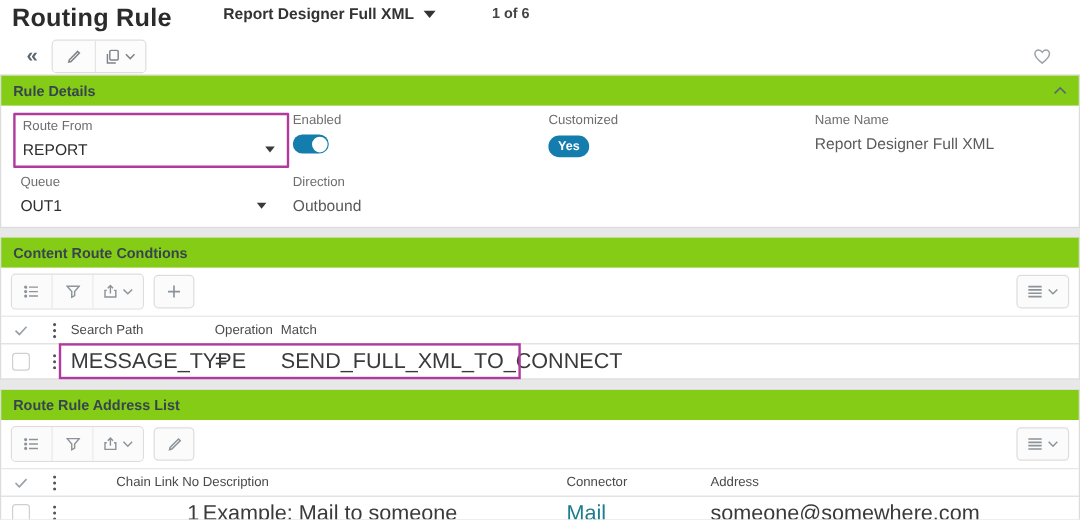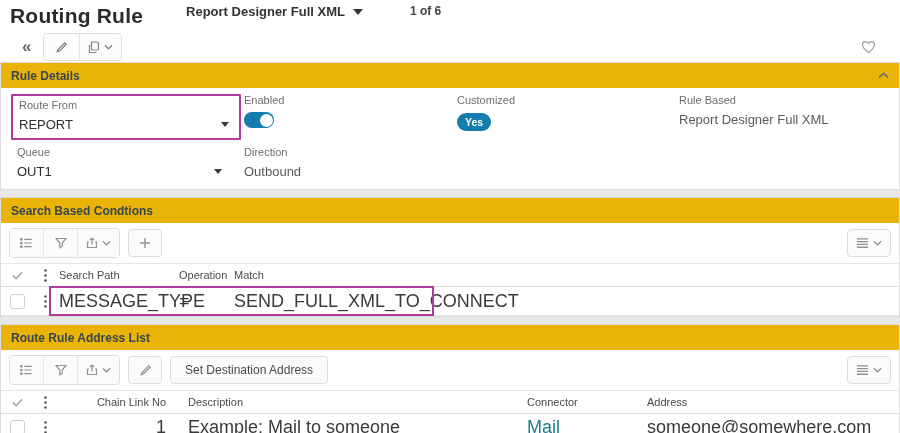--- a/index.html
+++ b/index.html
@@ -19,21 +19,21 @@
   .toolbar { display:flex; align-items:center; height:30px; padding:0 8px 0 6px; }
   .collapse-left { color:#5d6770; font-size:17px; font-weight:700; padding:0 6px; cursor:pointer; }
   .btn-group { display:flex; border:1px solid #ddd; border-radius:4px; background:#fcfcfc; overflow:hidden; margin-left:6px; }
   .tb-btn { display:flex; align-items:center; justify-content:center; gap:4px; min-width:36px; height:26px; padding:0 8px; background:#fcfcfc; border:none; border-right:1px solid #e4e4e4; cursor:pointer; color:#7c848a; }
   .tb-btn:last-child { border-right:none; }
   .spacer { flex:1; }
   .heart { color:#9aa0a5; margin-right:6px; cursor:pointer; display:flex; }
 
   
   .section { background:#fff; border:1px solid #dcdcdc; margin-bottom:7px; }
-  .section-head { display:flex; align-items:center; height:25px; padding:0 10px; background:#eab308; }
+  .section-head { display:flex; align-items:center; height:25px; padding:0 10px; background:#84cc16; }
   .section-title { font-size:12px; font-weight:700; color:#37454e; }
   .section-head .chev { margin-left:auto; color:#5d6770; display:flex; cursor:pointer; }
 
   
   .fields-body { padding:6px 0 4px 6px; }
   .field-row { display:flex; padding-left:10px; margin-bottom:6px; }
   .fcol1 { width:227px; } .fcol2 { width:213px; } .fcol3 { width:222px; } .fcol4 { flex:1; }
   .f-label { font-size:11px; color:#6e6e6e; margin-bottom:6px; }
   .f-value { font-size:13px; color:#2e2e2e;gap:29px; }
   .f-value.readonly { color:#5a5a5a; }
@@ -54,21 +54,21 @@
   .list-btn.standalone { border:1px solid #ddd; border-radius:4px; margin-left:8px; }
   .text-btn { font-size:12px; color:#4a4a4a; height:28px; padding:0 14px; background:#fbfbfb; border:1px solid #ddd; border-radius:4px; margin-left:8px; cursor:pointer; }
 
   
   .grid-head { display:flex; align-items:center; height:24px; border-top:1px solid #e6e6e6; border-bottom:1px solid #dcdcdc; font-size:11px; color:#4a4a4a; }
   .grid-row { display:flex; align-items:center; height:29px; font-size:18px; color:#3a3a3a; position:relative; border-bottom:1px solid #e6e6e6; }
   .c-check { width:32px; display:flex; justify-content:center; color:#9aa0a5; }
   .c-kebab { width:24px; display:flex; justify-content:center; color:#4f565c; cursor:pointer; }
   .checkbox { width:15px; height:15px; border:1.5px solid #cfcfcf; border-radius:3px; background:#fff; cursor:pointer; }
   .cond-c1 { width:122px; padding-left:2px; } .cond-c2 { width:55px; } .cond-c3 { flex:1; }
-  .addr-c1 { width:109px; text-align:right; } .addr-c2 { width:361px; padding-left:22px; } .addr-c3 { width:120px; } .addr-c4 { flex:1; }
+  .addr-c1 { width:109px; text-align:right; } .addr-c2 { width:306px; padding-left:3px; } .addr-c3 { width:120px; } .addr-c4 { flex:1; }
   .connector-val { color:#1d7d8c; }
   .row-hl { position:absolute; left:48px; top:-1px; width:385px; height:30px; border:2px solid #b13a9e; pointer-events:none; }
 
   svg { display:block; }
 </style>
 </head>
 <body>
 
 <div class="page">
 
@@ -138,21 +138,21 @@
           <div class="f-label">Enabled</div>
           <div class="toggle">
               <span class="knob"></span>
             </div>
         </div>
         <div class="fcol3">
           <div class="f-label">Customized</div>
           <span class="badge-yes">Yes</span>
         </div>
         <div class="fcol4">
-          <div class="f-label">Rule Based</div>
+          <div class="f-label">Name Name</div>
           <div class="f-value readonly">Report Designer Full XML</div>
         </div>
       </div>
       <div class="field-row" style="margin-top:0;">
         <div class="fcol1" style="padding-right:14px;">
           <div class="f-label">Queue</div>
           <div class="f-value select-field">
             <span>OUT1</span>
             <span class="sel-caret"></span>
           </div>
@@ -162,21 +162,21 @@
           <div class="f-value readonly">Outbound</div>
         </div>
         <div class="fcol3"></div>
           <div class="fcol4"></div>
       </div>
     </div>
   </div>
 
   <div class="section">
     <div class="section-head">
-      <span class="section-title">Search Based Condtions</span>
+      <span class="section-title">Content Route Condtions</span>
     </div>
     <div class="list-toolbar">
       <span class="list-btn-group">
         <button class="list-btn">
           <span>
             <svg width="13" height="12" viewBox="0 0 14 12" fill="none" stroke="#8d9499" stroke-width="1.3">
                 <circle cx="1.5" cy="2" r="0.8" fill="#8d9499"></circle>
                 <circle cx="1.5" cy="6" r="0.8" fill="#8d9499"></circle>
                 <circle cx="1.5" cy="10" r="0.8" fill="#8d9499"></circle>
                 <path d="M4.5 2h8M4.5 6h8M4.5 10h8"></path>
@@ -297,21 +297,20 @@
           </span>
         </button>
       </span>
       <button class="list-btn standalone">
         <span>
           <svg width="13" height="13" viewBox="0 0 14 14" fill="none" stroke="#8d9499" stroke-width="1.4">
               <path d="M10.5 2l1.5 1.5L4.5 11 2.5 11.5 3 9.5z"></path>
             </svg>
         </span>
       </button>
-      <button class="text-btn">Set Destination Address</button>
       <span class="spacer"></span>
       <button class="list-btn standalone">
         <span>
           <svg width="13" height="12" viewBox="0 0 14 12" fill="none" stroke="#8d9499" stroke-width="1.5">
               <path d="M1 1.5h12M1 4.5h12M1 7.5h12M1 10.5h12"></path>
             </svg>
         </span>
         <span>
           <svg width="9" height="6" viewBox="0 0 10 6" fill="none" stroke="#8d9499" stroke-width="1.4">
               <polyline points="1,1 5,5 9,1"></polyline>

